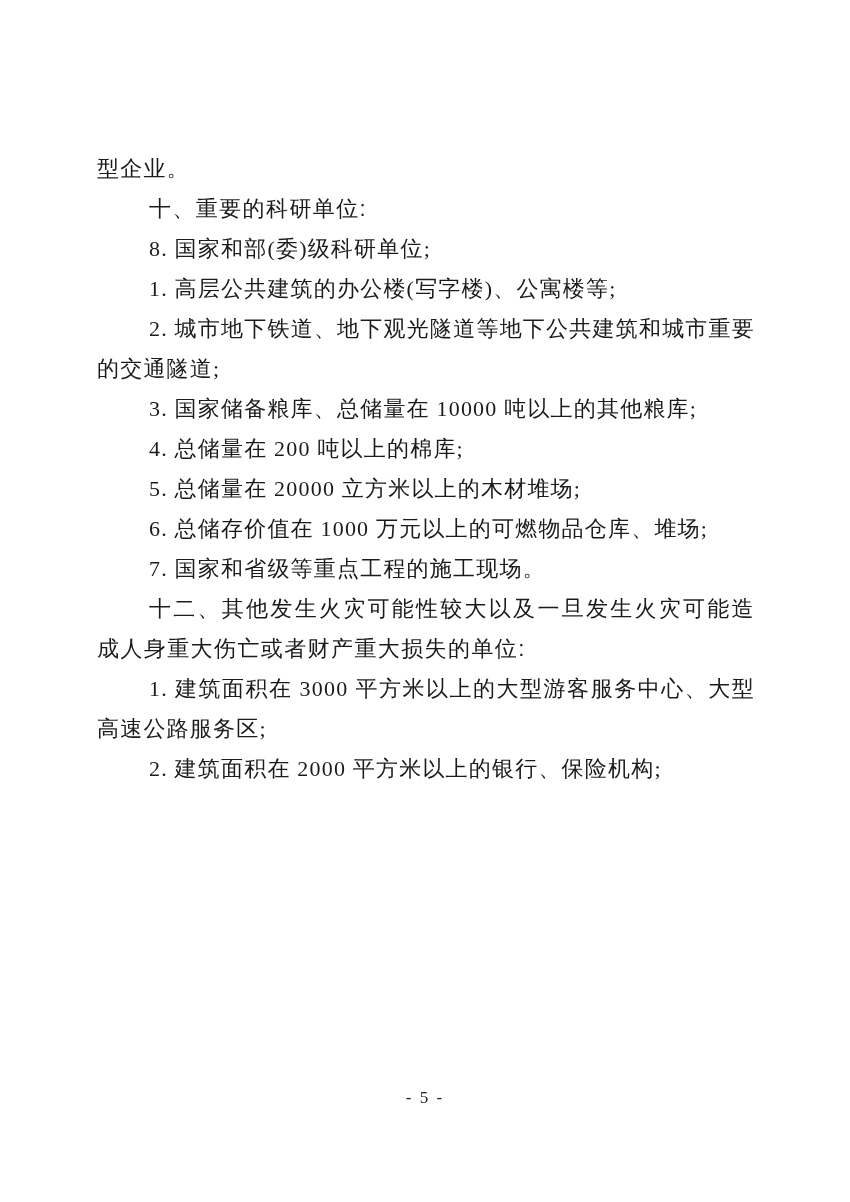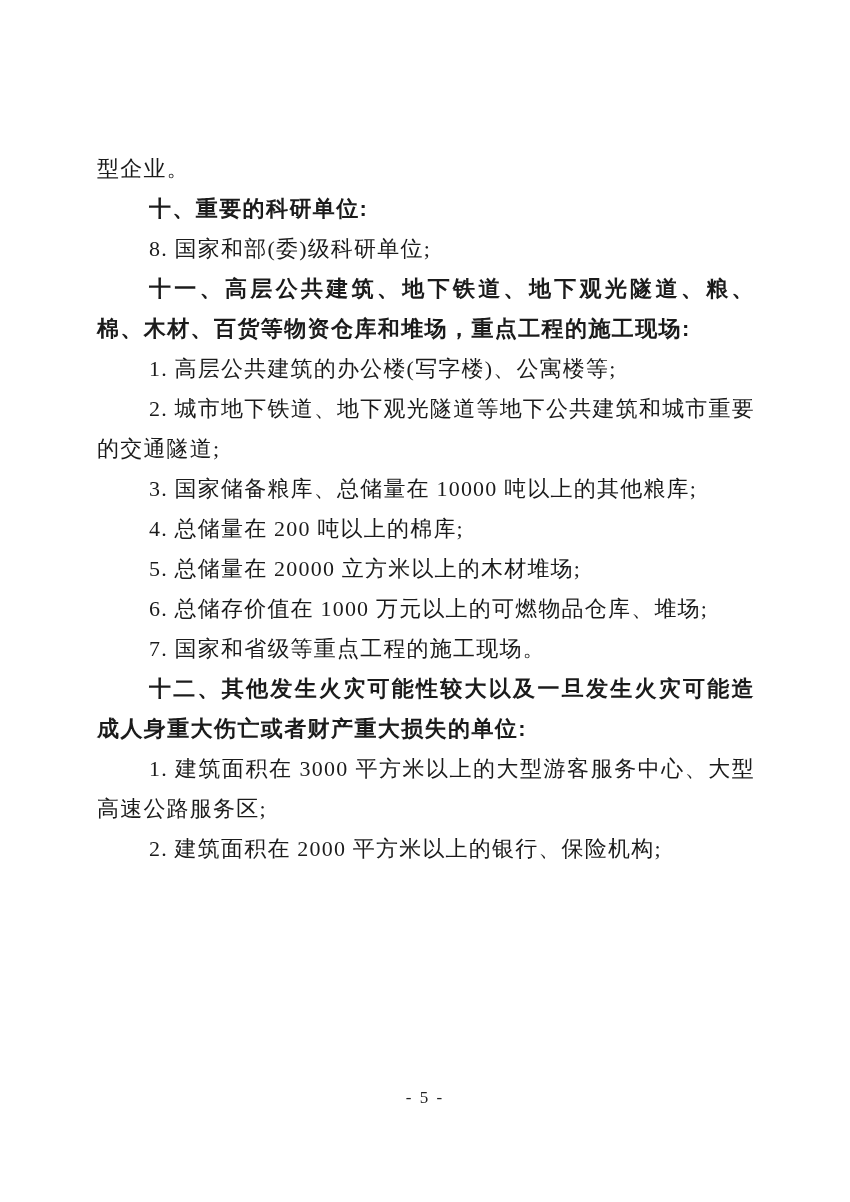--- a/index.html
+++ b/index.html
@@ -28,21 +28,21 @@
     line-height: 40px;
     letter-spacing: 1.2px;
     text-align: justify;
     text-justify: inter-character;
   }
   .doc p.indent {
     text-indent: 52px;
   }
   .doc p.heading {
     font-family: "Liberation Sans", sans-serif;
-    font-weight: 700;
+    font-weight: 400;
     text-indent: 52px;
     letter-spacing: 1.4px;
   }
   .footer {
     position: absolute;
     top: 1088px;
     left: 0;
     width: 100%;
     text-align: center;
     font-size: 17px;
@@ -56,21 +56,20 @@
 <div class="page">
 
   <div class="doc">
     <p>型企业。</p>
 
     <p class="heading">十、重要的科研单位:</p>
 
     <p class="indent">8. 国家和部(委)级科研单位;</p>
 
 
-    <p class="heading">十一、高层公共建筑、地下铁道、地下观光隧道、粮、棉、木材、百货等物资仓库和堆场，重点工程的施工现场:</p>
 
     <p class="indent">1. 高层公共建筑的办公楼(写字楼)、公寓楼等;</p>
 
     <p class="indent">2. 城市地下铁道、地下观光隧道等地下公共建筑和城市重要的交通隧道;</p>
 
     <p class="indent">3. 国家储备粮库、总储量在 10000 吨以上的其他粮库;</p>
 
     <p class="indent">4. 总储量在 200 吨以上的棉库;</p>
 
     <p class="indent">5. 总储量在 20000 立方米以上的木材堆场;</p>

